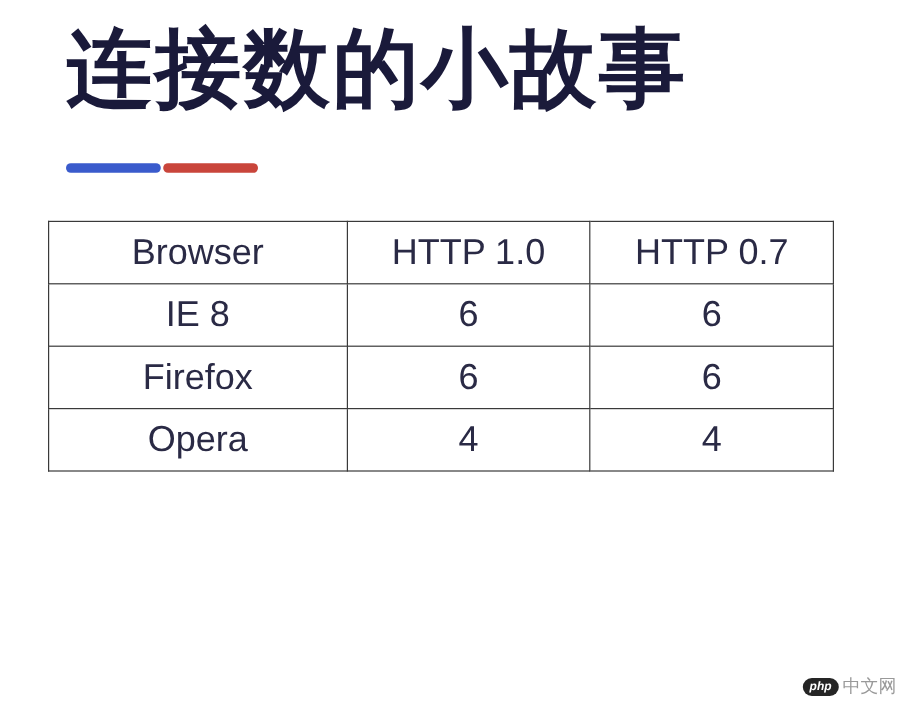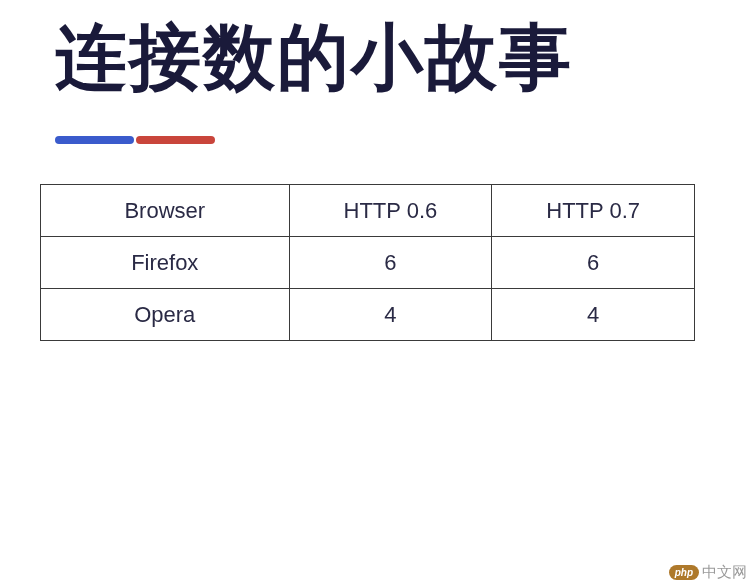--- a/index.html
+++ b/index.html
@@ -47,42 +47,42 @@
     }
     table {
       border-collapse: collapse;
       width: 100%;
       table-layout: fixed;
     }
     th, td {
       border: 1.5px solid #3a3a3a;
       text-align: center;
       vertical-align: middle;
-      font-size: 22px;
+      font-size: 30px;
       color: #2a2a45;
       height: 52px;
       font-weight: 400;
     }
     th {
       font-weight: 400;
     }
     col.c1 { width: 38%; }
     col.c2 { width: 31%; }
     col.c3 { width: 31%; }
     .watermark {
       position: absolute;
       right: 5px;
       bottom: 5px;
       display: flex;
       align-items: center;
       gap: 3px;
       opacity: 0.85;
     }
     .wm-badge {
-      background: #a16207;
+      background: #000000;
       color: #fff;
       font-size: 10px;
       font-style: italic;
       padding: 2px 6px;
       border-radius: 10px;
       font-weight: bold;
     }
     .wm-text {
       font-size: 15px;
       color: #888;
@@ -101,25 +101,30 @@
 <div class="table-wrap">
   <table>
     <colgroup>
       <col class="c1">
         <col class="c2">
         <col class="c3">
     </colgroup>
     <thead>
       <tr>
         <th>Browser</th>
-        <th>HTTP 0.6</th>
+        <th>HTTP 1.0</th>
         <th>HTTP 0.7</th>
       </tr>
     </thead>
     <tbody>
+      <tr>
+        <td>IE 8</td>
+        <td>6</td>
+        <td>6</td>
+      </tr>
       <tr>
         <td>Firefox</td>
         <td>6</td>
         <td>6</td>
       </tr>
       <tr>
         <td>Opera</td>
         <td>4</td>
         <td>4</td>
       </tr>

